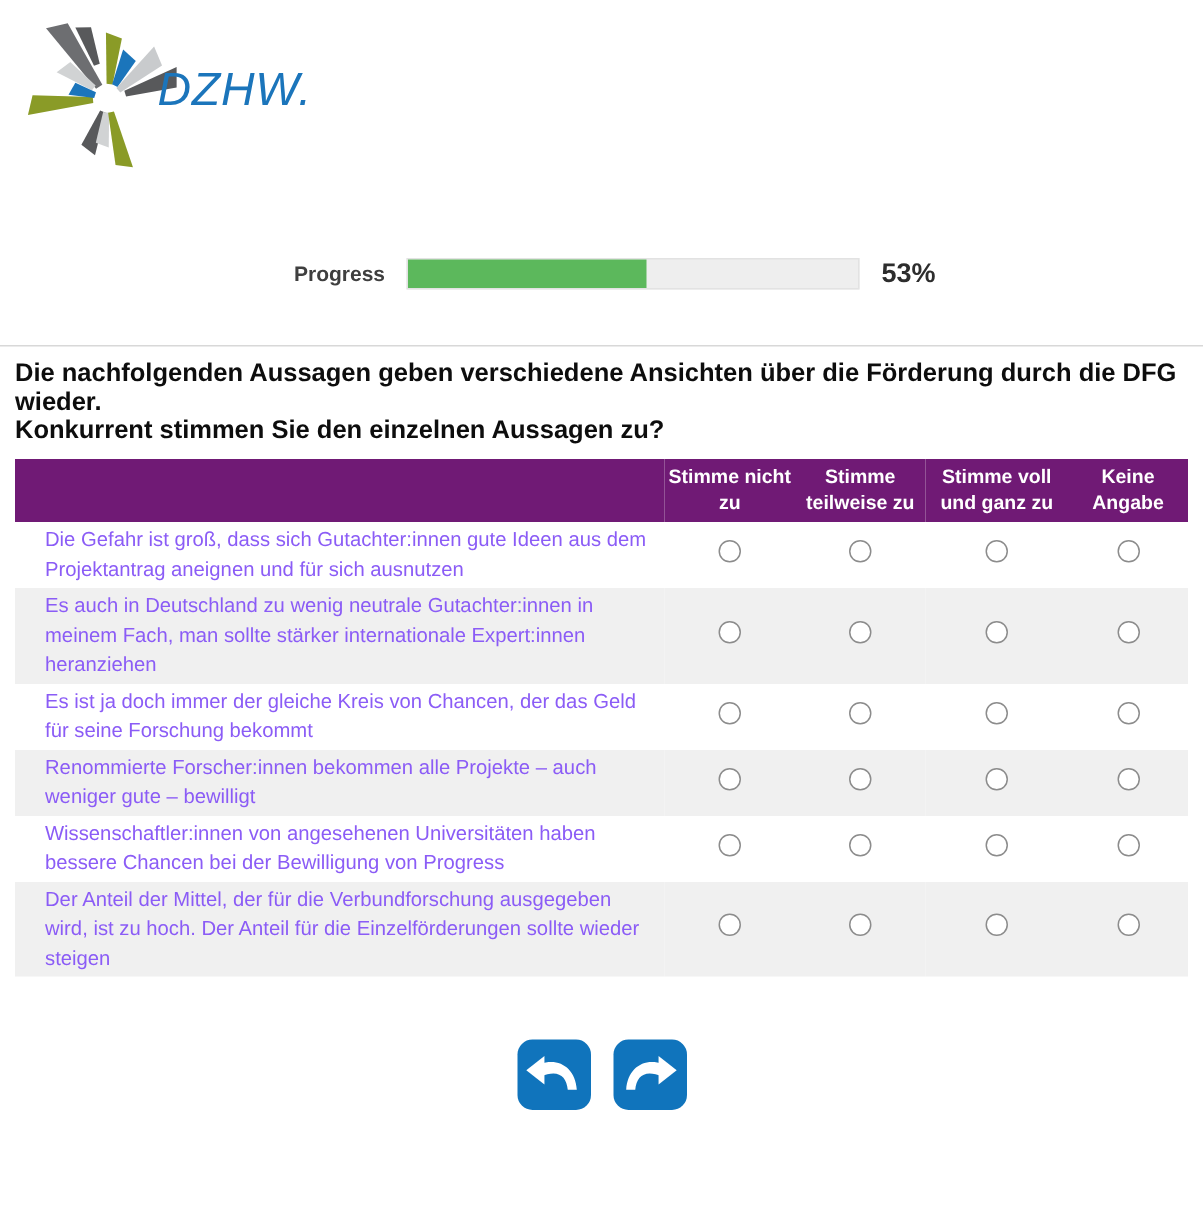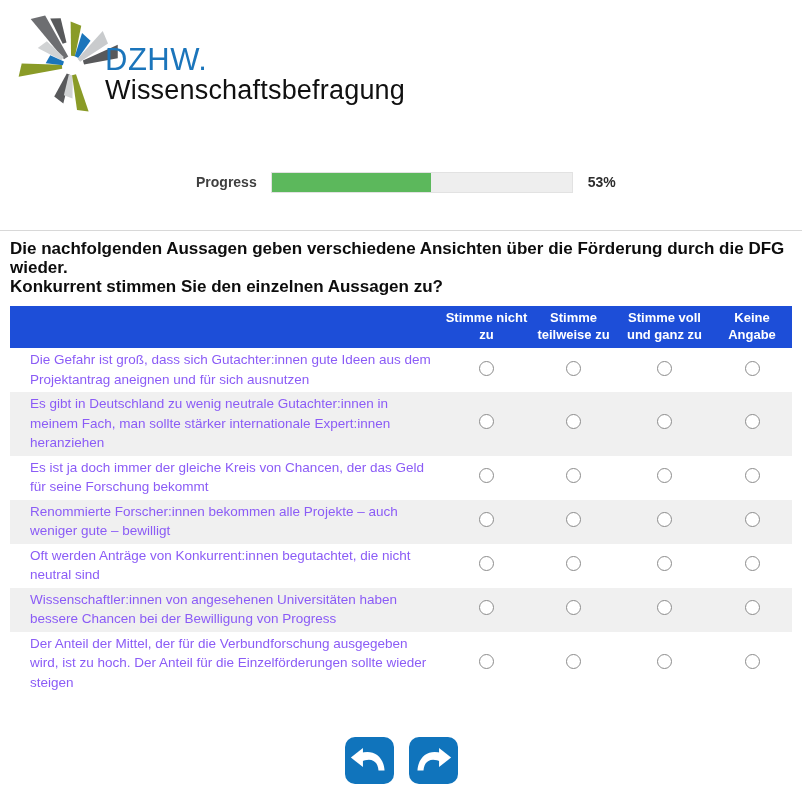--- a/index.html
+++ b/index.html
@@ -2,38 +2,38 @@
 <html><head>
 <meta charset="utf-8">
 <style>
   html,body{margin:0;padding:0;background:#fff;}
   body{
     width:802px;height:805px;overflow:hidden;
     font-family:"Liberation Sans",sans-serif;color:#141414;
     position:relative;
   }
   
-  .logo-wrap{position:relative;height:128px;}
+  .logo-wrap{position:relative;height:128px;font-style:italic;}
   .starburst{position:absolute;left:16px;top:2px;}
   .logo-text{position:absolute;left:105px;top:44px;line-height:1;}
   .logo-brand{color:#1b75bb;font-size:31px;letter-spacing:.5px;}
   .logo-sub{color:#101010;font-size:27px;margin-top:2px;letter-spacing:.2px;}
   
   .progress-row{display:flex;align-items:center;margin:44px 0 4px 196px;height:20px;}
   .progress-label{font-weight:bold;color:#3f3f3f;font-size:14px;}
   .progress-track{width:300px;height:19px;background:#eeeeee;border:1px solid #e2e2e2;margin-left:14px;}
   .progress-fill{height:100%;background:#5cb85c;}
-  .progress-pct{font-weight:bold;color:#2d2d2d;font-size:14px;margin-left:15px;}
+  .progress-pct{font-weight:bold;color:#2d2d2d;font-size:18px;margin-left:15px;}
   
   .divider{margin-top:38px;border-top:1px solid #d8d8d8;}
   .question{padding:8px 10px 6px;font-weight:bold;font-size:17px;line-height:19px;color:#0d0d0d;}
   
   table.matrix{margin:4px 10px 0;border-collapse:collapse;width:782px;table-layout:fixed;}
   table.matrix thead th{
-    background:#1d4ed8;color:#fff;font-size:13px;font-weight:bold;
+    background:#701a75;color:#fff;font-size:13px;font-weight:bold;
     line-height:17px;padding:3px 2px 5px;text-align:center;vertical-align:middle;height:38px;box-sizing:border-box;
   }
   table.matrix tbody tr:nth-child(even){background:#f0f0f0;}
   table.matrix td.statement{
     padding:2px 8px 3px 20px;font-size:13.5px;line-height:19.5px;color:#8b5cf6;vertical-align:middle;
   }
   table.matrix td.radio-cell{text-align:center;vertical-align:middle;}
   .radio{
     display:inline-block;width:13px;height:13px;border:1px solid #8c8c8c;border-radius:50%;
     background:#fff;cursor:pointer;
@@ -61,21 +61,20 @@
       <polygon transform="translate(56,64) rotate(73)" points="-2,-12 -7,-50 6,-46 2,-12" fill="#58595b"></polygon>
       <polygon transform="translate(56,64) rotate(-94)" points="-2,-10 -7,-54 6,-50 2,-10" fill="#8a9b27"></polygon>
       <polygon transform="translate(56,64) rotate(-73)" points="-2,-9 -5,-26 4,-24 2,-9" fill="#1b75bb"></polygon>
       <polygon transform="translate(56,64) rotate(-158)" points="-2,-9 -6,-38 5,-35 2,-9" fill="#58595b"></polygon>
       <polygon transform="translate(56,64) rotate(-172)" points="-2,-9 -5,-32 4,-30 2,-9" fill="#d1d3d4"></polygon>
       <polygon transform="translate(56,64) rotate(167)" points="-2,-9 -6,-48 5,-44 2,-9" fill="#8a9b27"></polygon>
     </g>
   </svg>
   <div class="logo-text">
     <div class="logo-brand">DZHW.</div>
-    <div class="logo-sub">Wissenschaftsbefragung</div>
   </div>
 </div>
 
 <div class="progress-row">
   <span class="progress-label">Progress</span>
   <div class="progress-track">
     <div class="progress-fill" style="width: 53%;"></div>
   </div>
   <span class="progress-pct">53%</span>
 </div>
@@ -106,42 +105,35 @@
   </thead>
   <tbody>
       <tr>
         <td class="statement">Die Gefahr ist groß, dass sich Gutachter:innen gute Ideen aus dem Projektantrag aneignen und für sich ausnutzen</td>
         <td class="radio-cell"><span class="radio" role="radio" aria-checked="false"></span></td>
         <td class="radio-cell"><span class="radio" role="radio" aria-checked="false"></span></td>
         <td class="radio-cell"><span class="radio" role="radio" aria-checked="false"></span></td>
         <td class="radio-cell"><span class="radio" role="radio" aria-checked="false"></span></td>
       </tr>
       <tr>
-        <td class="statement">Es gibt in Deutschland zu wenig neutrale Gutachter:innen in meinem Fach, man sollte stärker internationale Expert:innen heranziehen</td>
+        <td class="statement">Es auch in Deutschland zu wenig neutrale Gutachter:innen in meinem Fach, man sollte stärker internationale Expert:innen heranziehen</td>
         <td class="radio-cell"><span class="radio" role="radio" aria-checked="false"></span></td>
         <td class="radio-cell"><span class="radio" role="radio" aria-checked="false"></span></td>
         <td class="radio-cell"><span class="radio" role="radio" aria-checked="false"></span></td>
         <td class="radio-cell"><span class="radio" role="radio" aria-checked="false"></span></td>
       </tr>
       <tr>
         <td class="statement">Es ist ja doch immer der gleiche Kreis von Chancen, der das Geld für seine Forschung bekommt</td>
         <td class="radio-cell"><span class="radio" role="radio" aria-checked="false"></span></td>
         <td class="radio-cell"><span class="radio" role="radio" aria-checked="false"></span></td>
         <td class="radio-cell"><span class="radio" role="radio" aria-checked="false"></span></td>
         <td class="radio-cell"><span class="radio" role="radio" aria-checked="false"></span></td>
       </tr>
       <tr>
         <td class="statement">Renommierte Forscher:innen bekommen alle Projekte – auch weniger gute – bewilligt</td>
-        <td class="radio-cell"><span class="radio" role="radio" aria-checked="false"></span></td>
-        <td class="radio-cell"><span class="radio" role="radio" aria-checked="false"></span></td>
-        <td class="radio-cell"><span class="radio" role="radio" aria-checked="false"></span></td>
-        <td class="radio-cell"><span class="radio" role="radio" aria-checked="false"></span></td>
-      </tr>
-      <tr>
-        <td class="statement">Oft werden Anträge von Konkurrent:innen begutachtet, die nicht neutral sind</td>
         <td class="radio-cell"><span class="radio" role="radio" aria-checked="false"></span></td>
         <td class="radio-cell"><span class="radio" role="radio" aria-checked="false"></span></td>
         <td class="radio-cell"><span class="radio" role="radio" aria-checked="false"></span></td>
         <td class="radio-cell"><span class="radio" role="radio" aria-checked="false"></span></td>
       </tr>
       <tr>
         <td class="statement">Wissenschaftler:innen von angesehenen Universitäten haben bessere Chancen bei der Bewilligung von Progress</td>
         <td class="radio-cell"><span class="radio" role="radio" aria-checked="false"></span></td>
         <td class="radio-cell"><span class="radio" role="radio" aria-checked="false"></span></td>
         <td class="radio-cell"><span class="radio" role="radio" aria-checked="false"></span></td>

